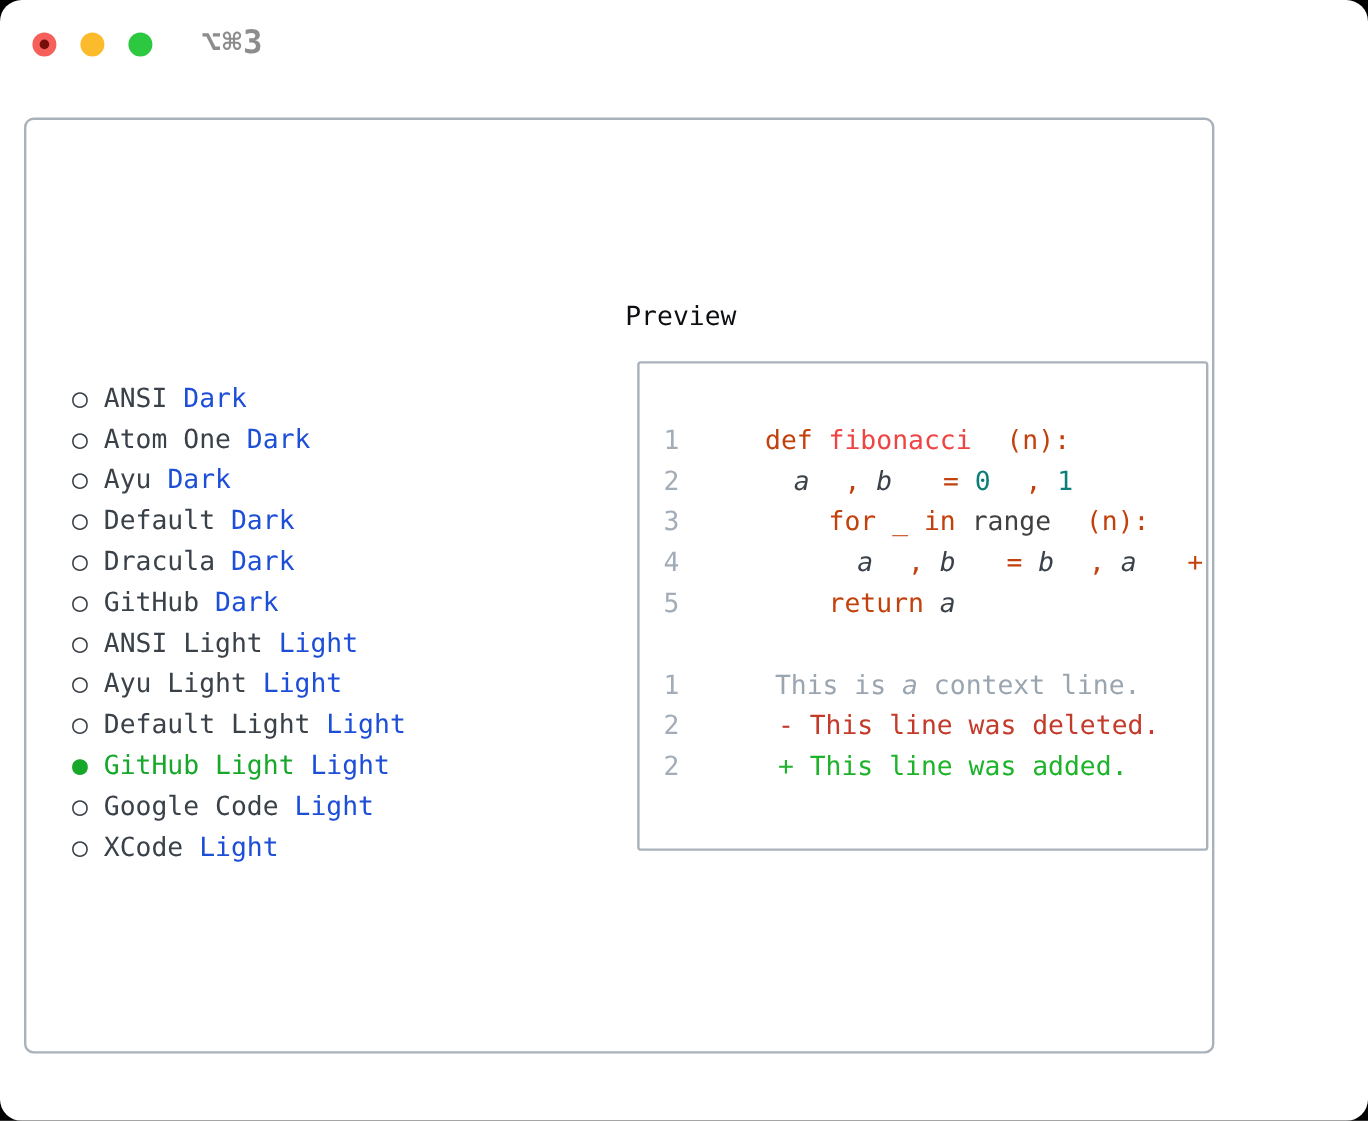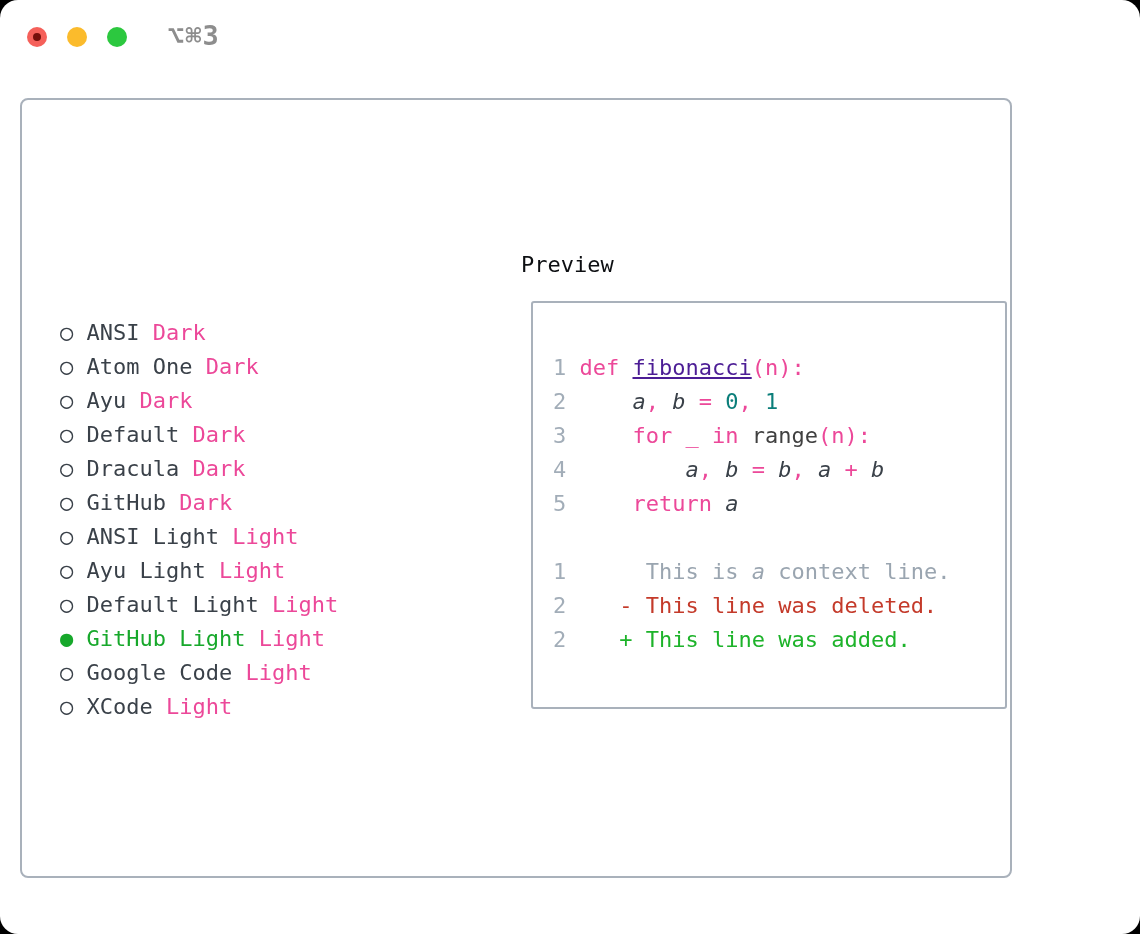--- a/index.html
+++ b/index.html
@@ -40,41 +40,41 @@
     font-size:22px; line-height:34px; white-space:pre;
   }
   .row { height:34px; }
   .row.blank { height:34px; }
   .hdr { font-weight:bold; color:#0d0f12; }
   .prompt { font-weight:bold; color:#0d0f12; }
   .bullet { color:#3a4149; }
   .bullet.on { color:#17a82b; }
   .t-name { color:#3a4149; }
   .selected .t-name { color:#17a82b; }
-  .t-suffix { color:#ec4899; }
+  .t-suffix { color:#1d4ed8; }
   
   .preview-title {
     position:absolute; left:499px; top:148px;
     font-size:22px; line-height:34px; font-weight:normal; color:#0d0f12;
   }
   .preview-box {
     position:absolute; left:509px; top:201px;
     width:476px; height:408px;
     border:2px solid #a9b1bb; border-radius:3px;
     background:#fff; overflow:hidden;
   }
   #code {
     margin:0; padding:48px 0 0 20px;
     font-size:22px; line-height:34px;
     font-family:"DejaVu Sans Mono","Liberation Mono",monospace;
   }
   .code-line { height:34px; white-space:pre; }
   .ln  { color:#a2adb8; }
-  .tx  { color:#ec4899; }
-  .fn  { color:#4c1d95;text-decoration:underline; }
+  .tx  { color:#c2410c;margin-left:29px; }
+  .fn  { color:#ef4444; }
   .lit { color:#0b7e7a; }
   .call{ color:#404040; }
   .var { color:#3a4149; font-style:italic; }
   .ctx { color:#9aa5b0; }
   .ctxv{ color:#9aa5b0; font-style:italic; }
   .del { color:#c43a2a;text-align:right; }
   .add { color:#1db32a; }
 </style>
 </head>
 <body>

